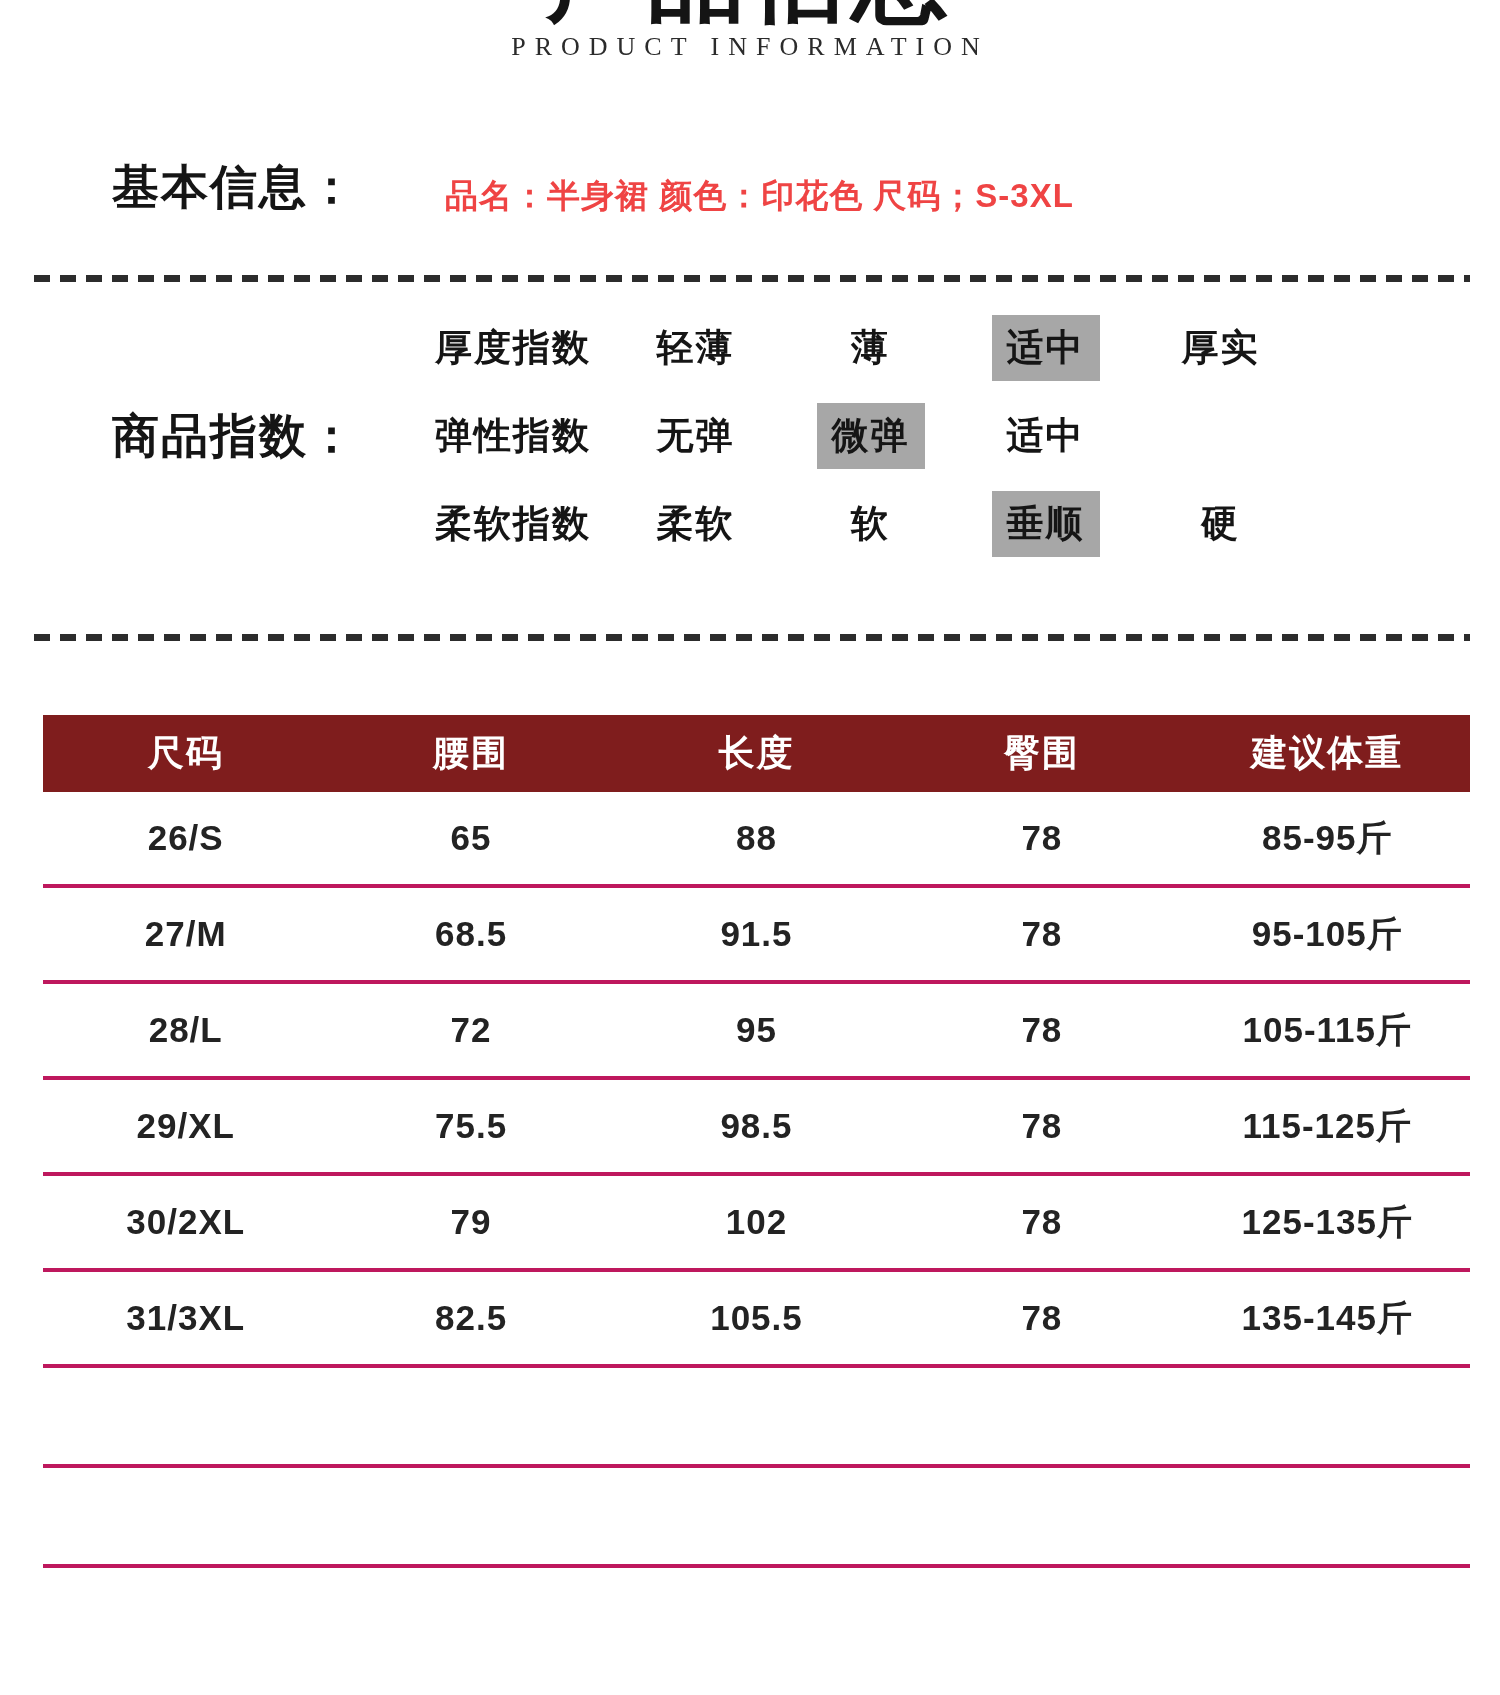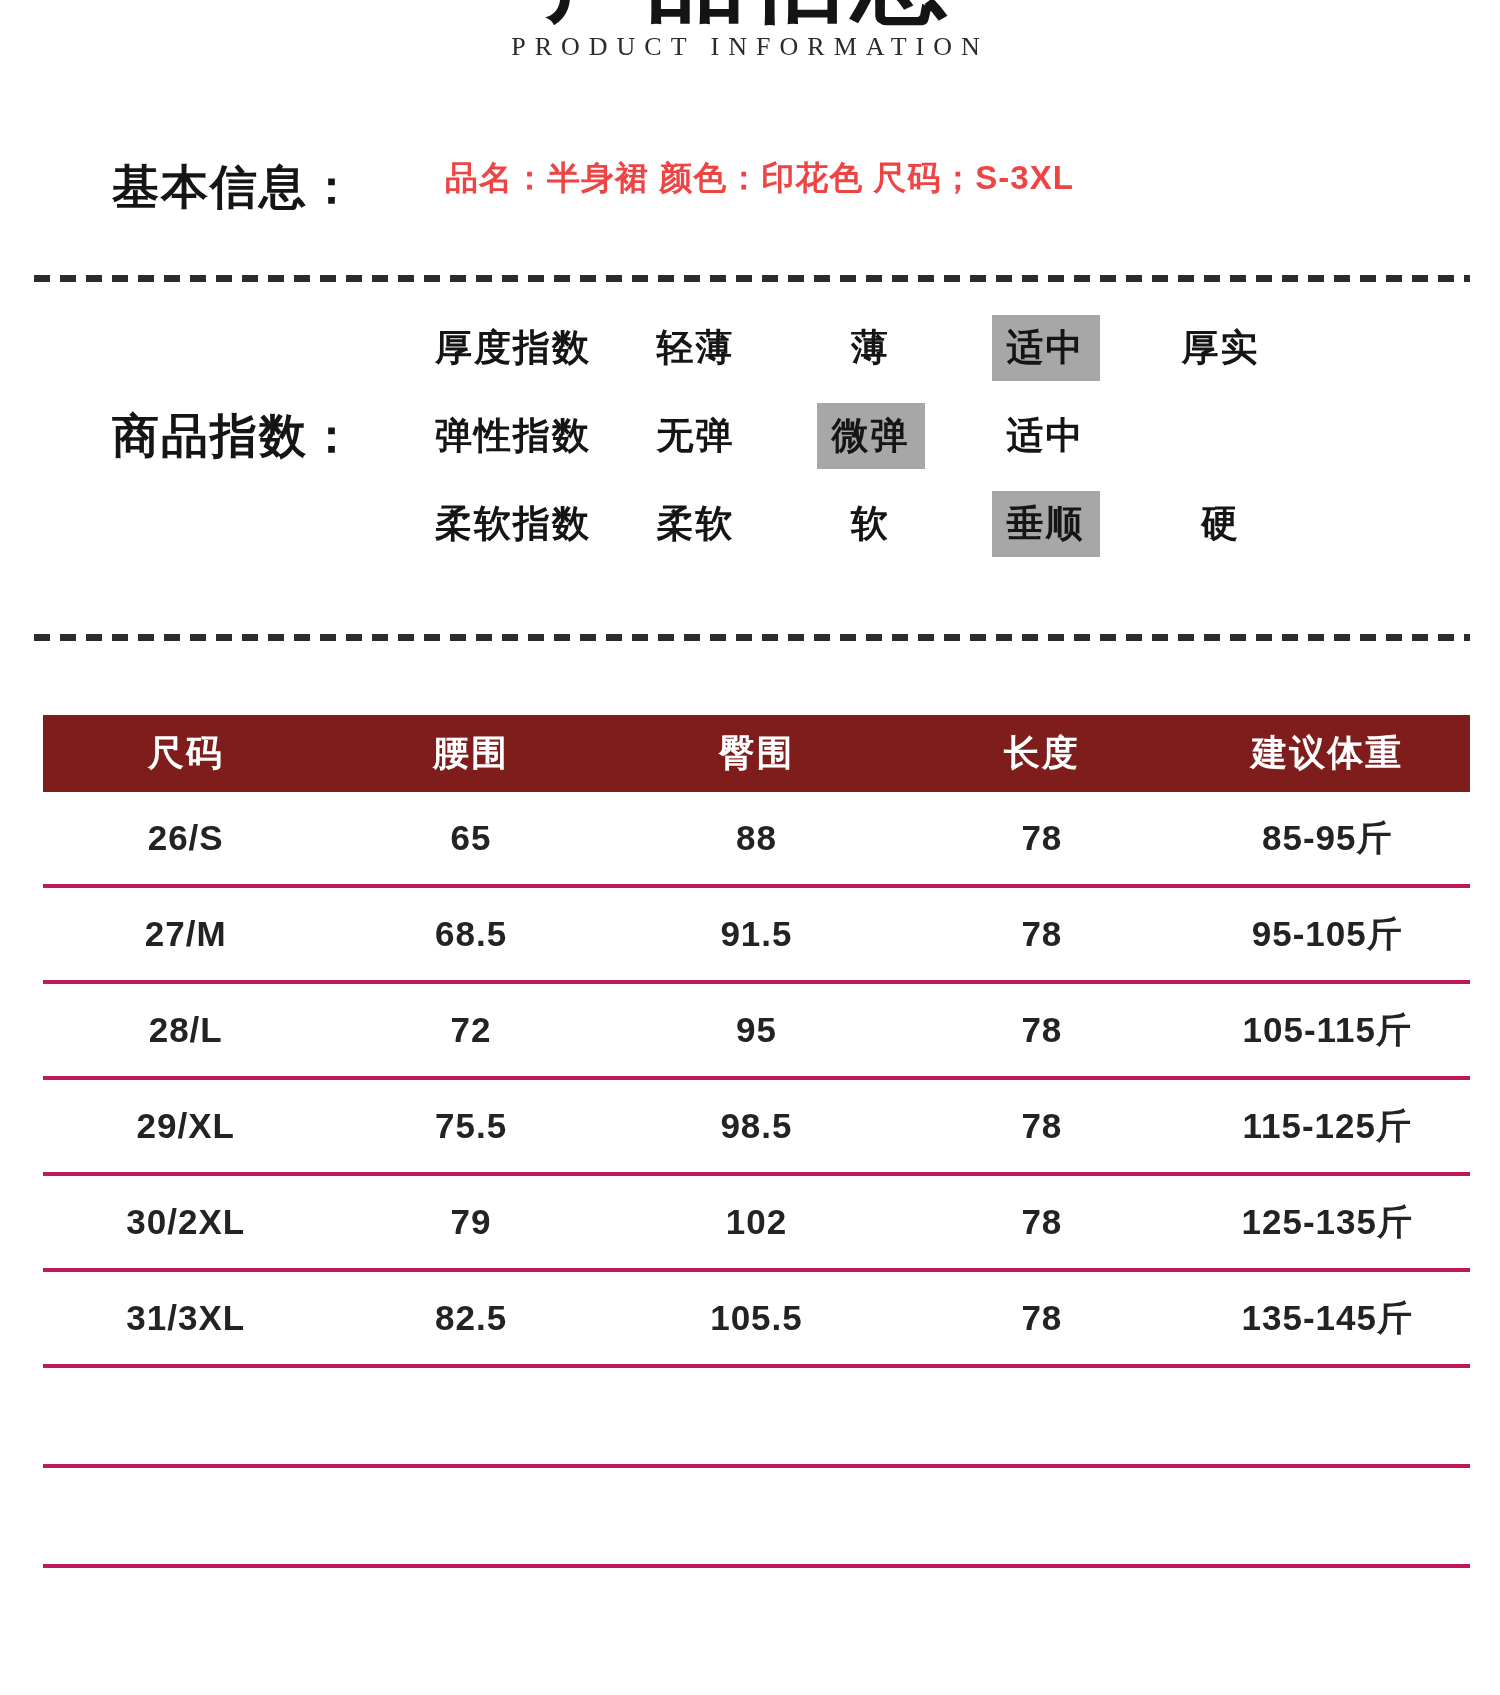--- a/index.html
+++ b/index.html
@@ -33,21 +33,21 @@
     font-size: 26px;
     letter-spacing: 9px;
     color: #2b2b2b;
   }
 
   
   .basic-row {
     margin-top: 94px;
     padding-left: 112px;
     display: flex;
-    align-items: flex-start;
+    align-items: flex-end;
   }
   .basic-label { font-size: 47px; font-weight: 700; letter-spacing: 2px; }
   .basic-value { margin-left: 88px; font-size: 33px; font-weight: 600; letter-spacing: 1px; color: #ef4444; }
 
   
   .divider {
     height: 7px;
     margin-left: 34px;
     margin-right: 30px;
     background: repeating-linear-gradient(90deg, #2c2c2c 0 16px, transparent 16px 26px);
@@ -160,22 +160,22 @@
         </div>
       </div>
   </div>
 
   <div class="divider divider-2"></div>
 
   <div class="size-table">
     <div class="t-header">
         <div class="t-cell">尺码</div>
         <div class="t-cell">腰围</div>
+        <div class="t-cell">长度</div>
         <div class="t-cell">臀围</div>
-        <div class="t-cell">长度</div>
         <div class="t-cell">建议体重</div>
       </div>
     <div id="t-body">
         <div class="t-row">
           <div class="t-cell">26/S</div>
           <div class="t-cell">65</div>
           <div class="t-cell">88</div>
           <div class="t-cell">78</div>
           <div class="t-cell">85-95斤</div>
         </div>

